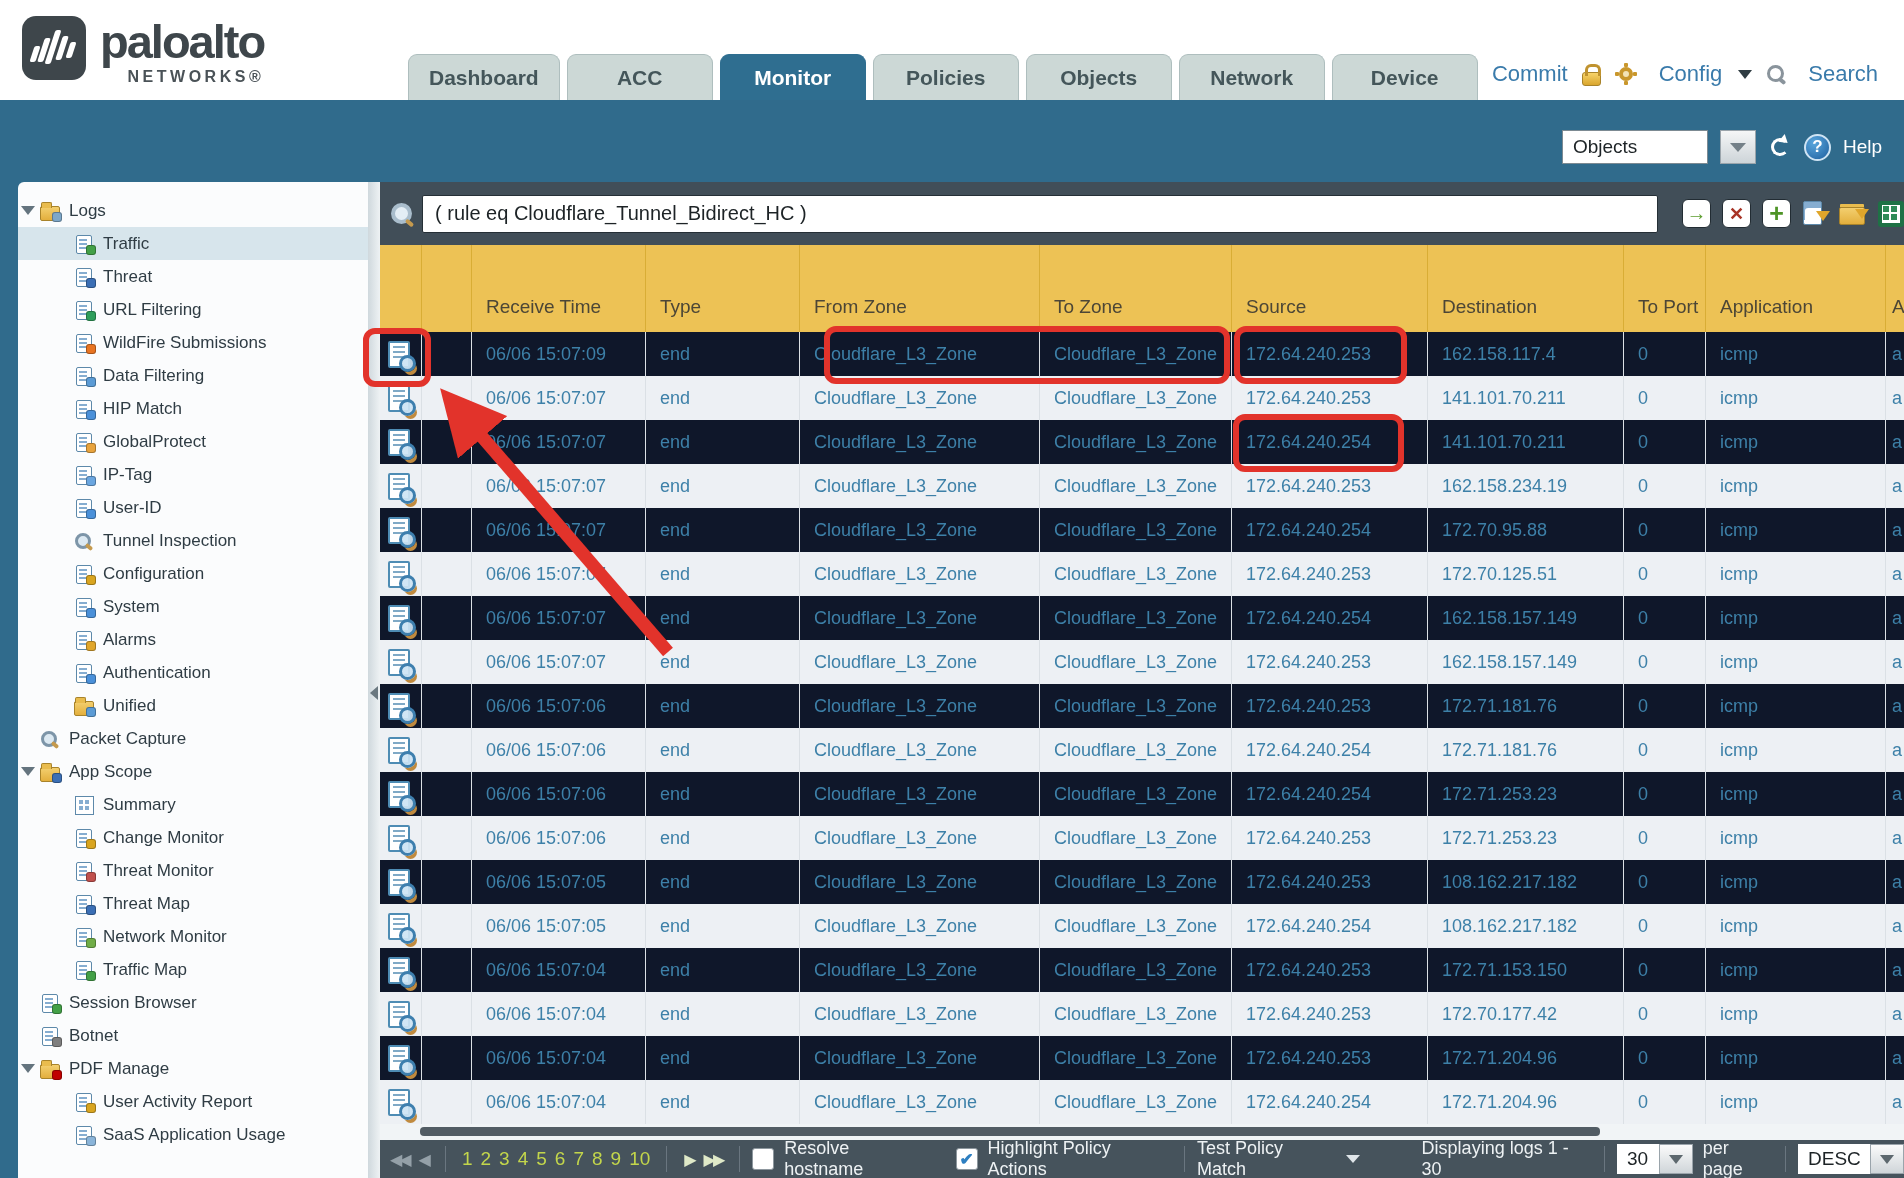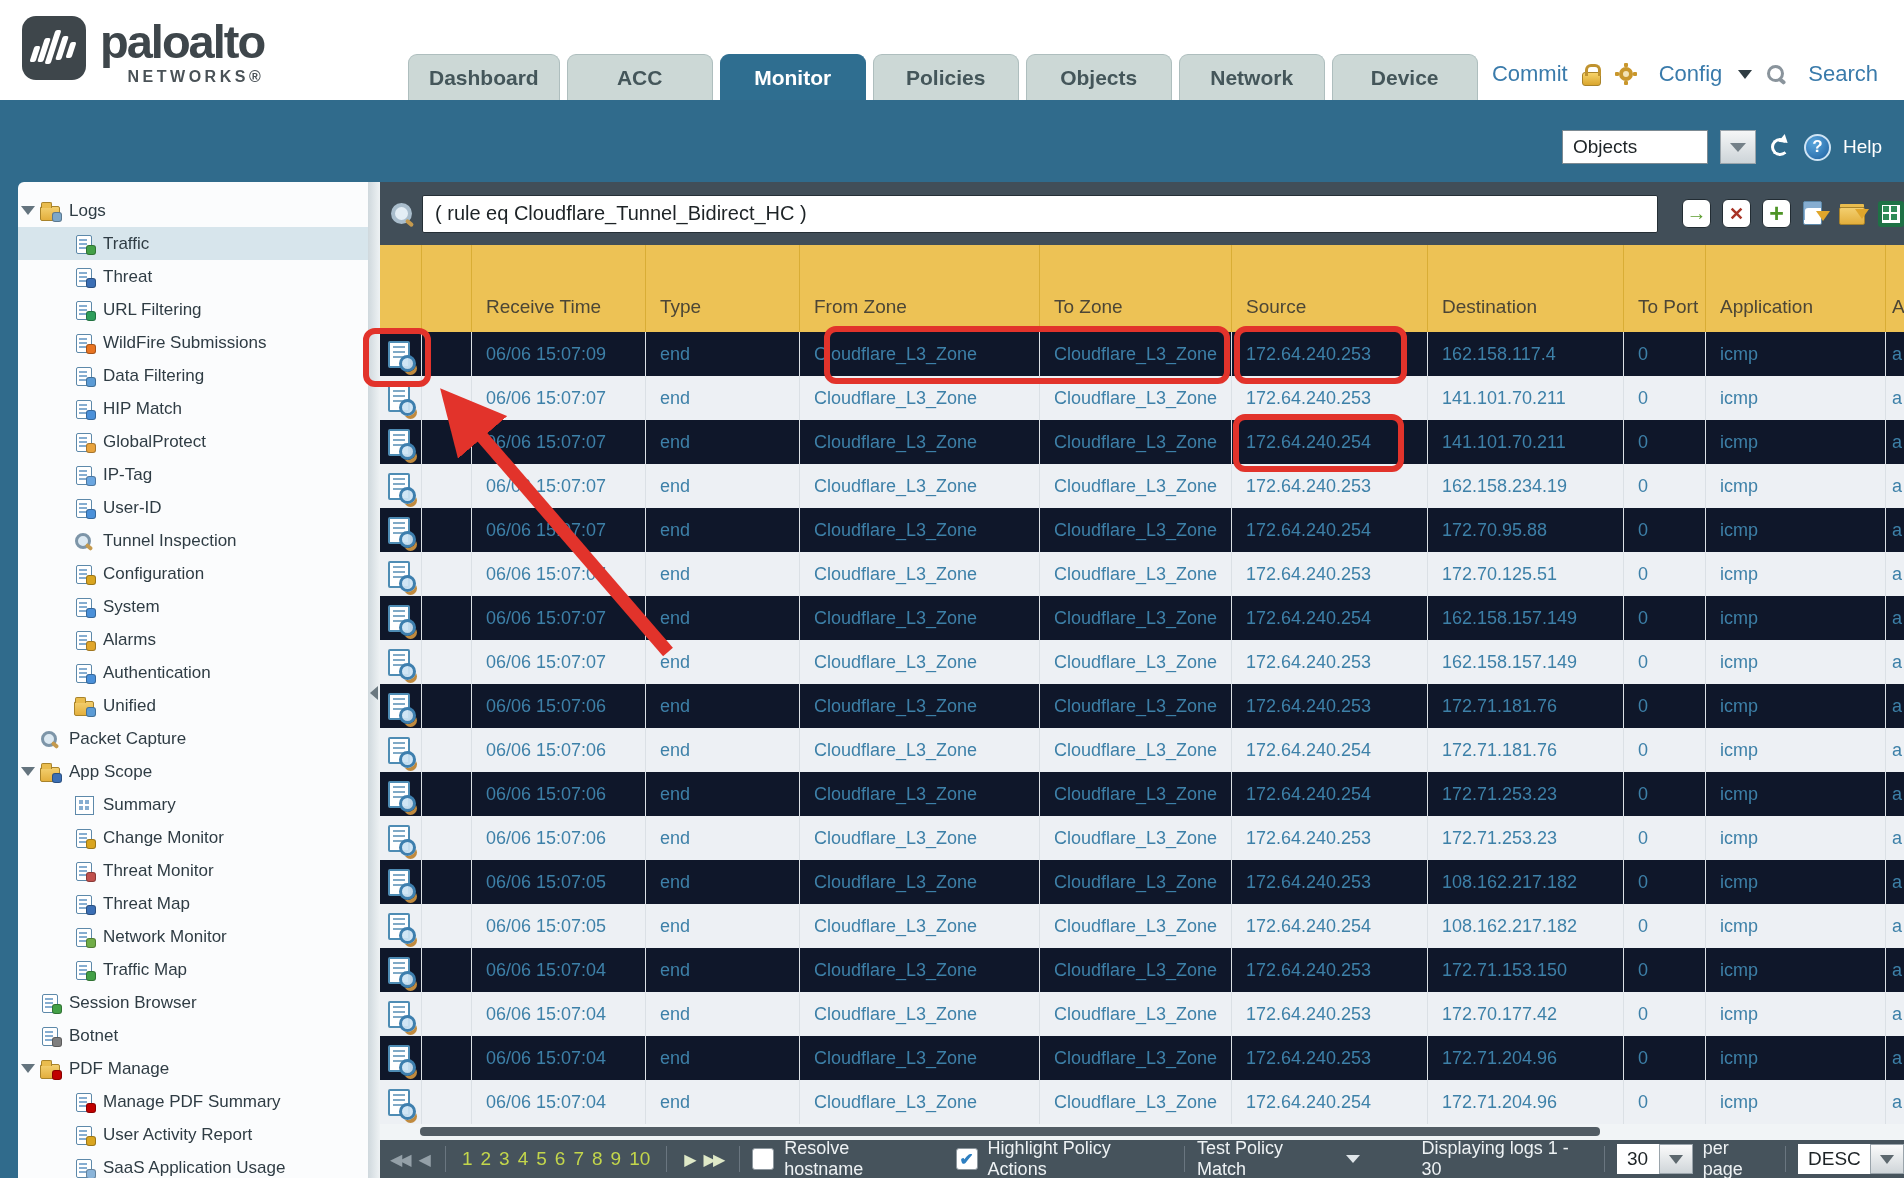--- a/index.html
+++ b/index.html
@@ -374,27 +374,20 @@
       <span>Botnet</span>
     </div>
     <div class="titem lvl0">
       <span class="slot">
         <span class="tri"></span>
       </span>
       <span class="ic k-folder">
         <span class="bdg" style="background: rgb(192, 0, 0);"></span>
       </span>
       <span>PDF Manage</span>
-    </div>
-    <div class="titem lvl1">
-      <span class="slot"></span>
-      <span class="ic k-doc">
-        <span class="bdg" style="background: rgb(192, 0, 0);"></span>
-      </span>
-      <span>Manage PDF Summary</span>
     </div>
     <div class="titem lvl1">
       <span class="slot"></span>
       <span class="ic k-doc">
         <span class="bdg" style="background: rgb(217, 165, 32);"></span>
       </span>
       <span>User Activity Report</span>
     </div>
     <div class="titem lvl1">
       <span class="slot"></span>

